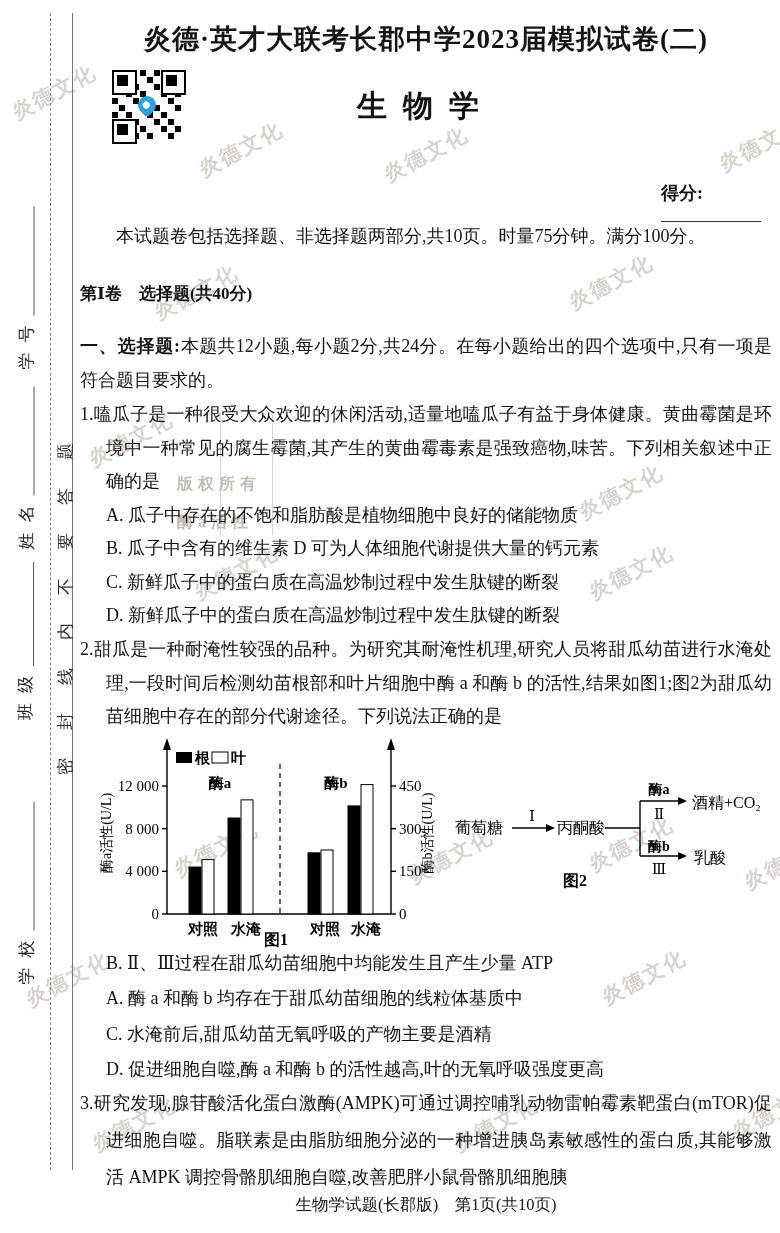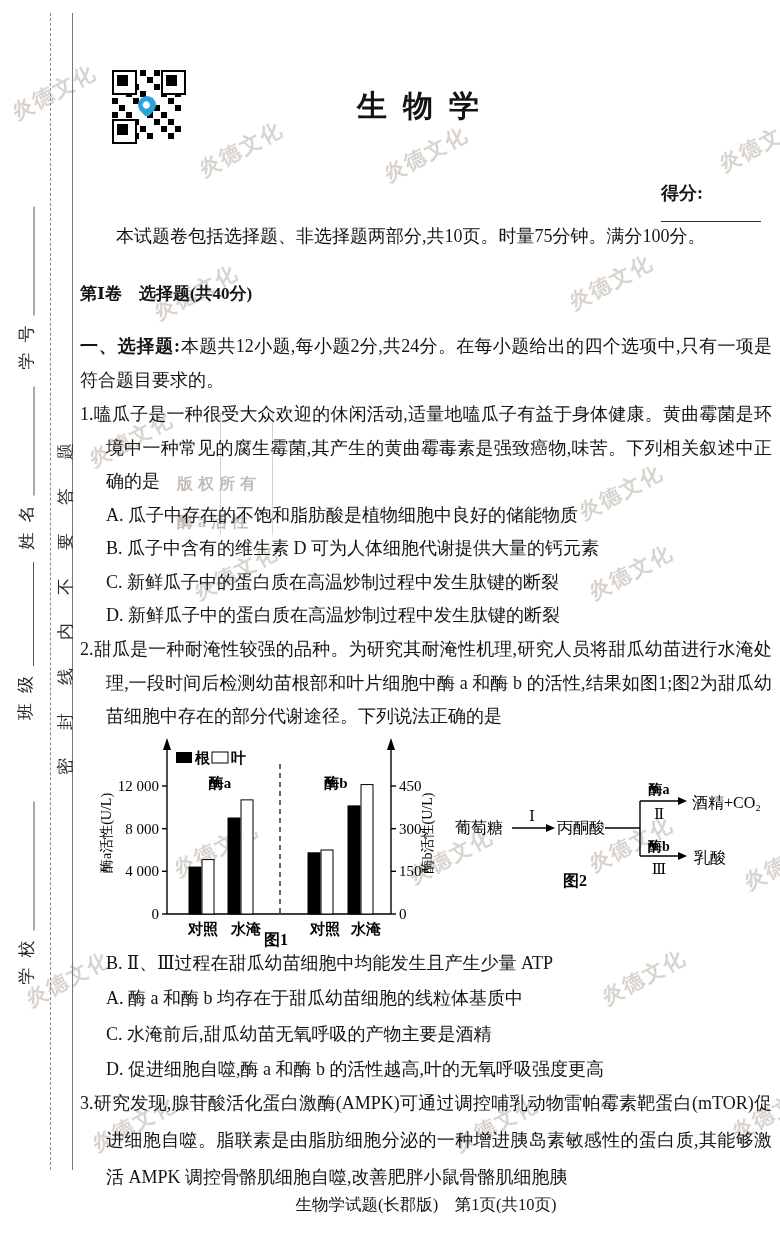--- a/index.html
+++ b/index.html
@@ -107,20 +107,21 @@
         <span class="lbl">班级</span>
         <span class="blank"></span>
       </div>
       <div class="side-field" style="width: 185px; left: -66.5px; top: 881px;">
         <span class="lbl">学校</span>
         <span class="blank"></span>
       </div>
     </div>
   <div class="seal-text" style="left:-119px;top:582px;">密封线内不要答题</div>
 
+  <div class="exam-title">炎德·英才大联考长郡中学2023届模拟试卷(二)</div>
   <div class="qr">
     <div class="qr-grid" id="qr-grid">
         <div class="qr-cell" style="left: 28px; top: 0px; width: 6px; height: 6px;"></div>
         <div class="qr-cell" style="left: 42px; top: 0px; width: 6px; height: 6px;"></div>
         <div class="qr-cell" style="left: 35px; top: 7px; width: 6px; height: 6px;"></div>
         <div class="qr-cell" style="left: 21px; top: 14px; width: 6px; height: 6px;"></div>
         <div class="qr-cell" style="left: 42px; top: 14px; width: 6px; height: 6px;"></div>
         <div class="qr-cell" style="left: 14px; top: 21px; width: 6px; height: 6px;"></div>
         <div class="qr-cell" style="left: 28px; top: 21px; width: 6px; height: 6px;"></div>
         <div class="qr-cell" style="left: 49px; top: 21px; width: 6px; height: 6px;"></div>

